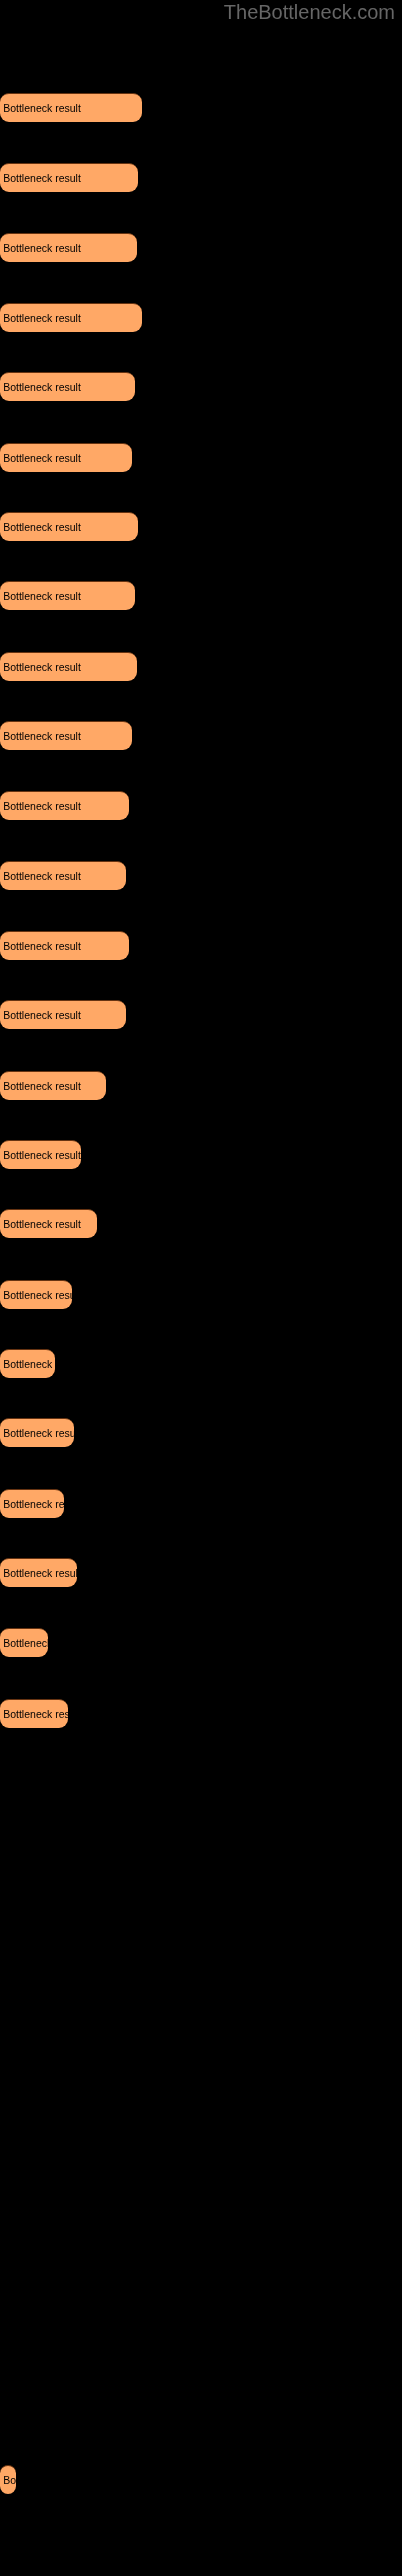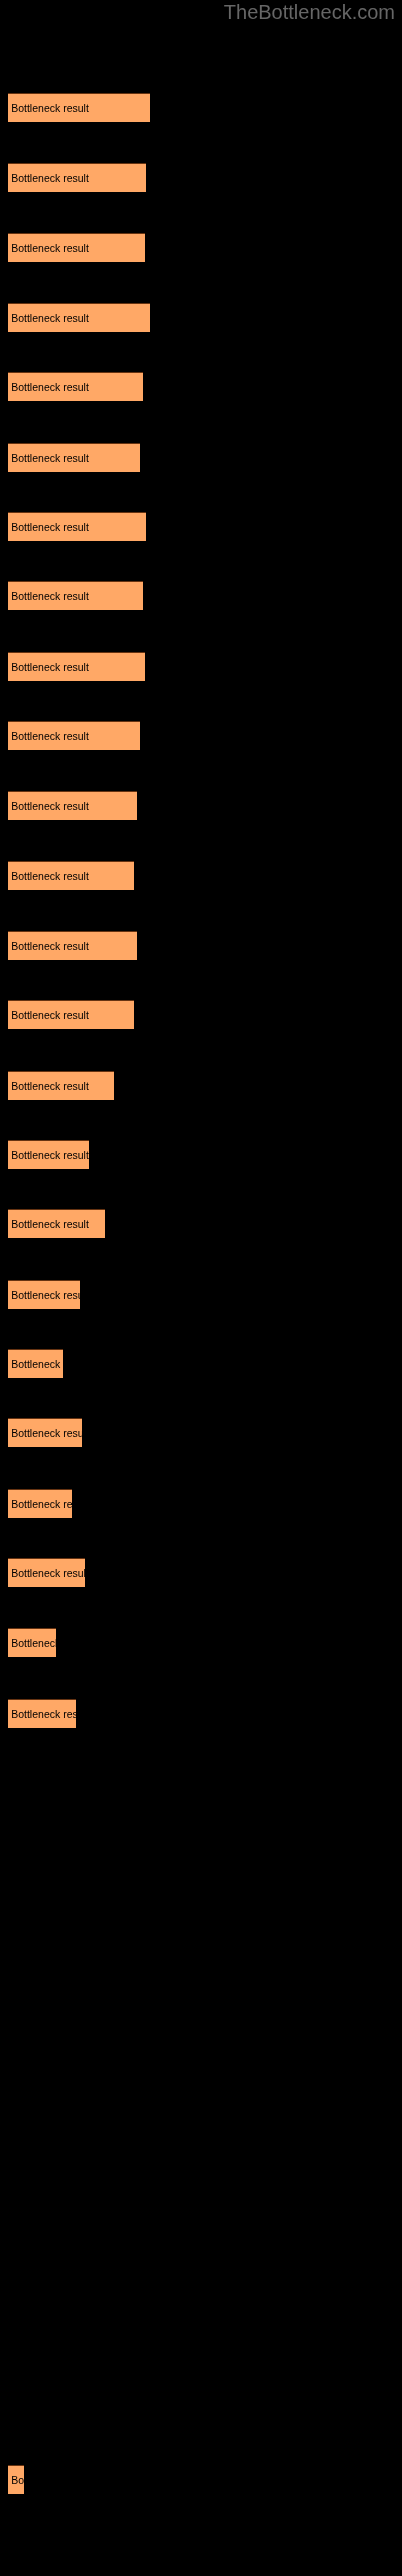--- a/index.html
+++ b/index.html
@@ -41,27 +41,28 @@
     width: 403px;
     height: 2576px;
   }
   .bar-row {
     position: absolute;
     left: 0;
     height: 29px;
   }
   .bar-rect {
     position: absolute;
-    left: 8px;
+    left: 0;
     top: 0;
     height: 29px;
     background: #ffa866;
     border-top: 0.8px solid #663311;
     box-sizing: border-box;
     overflow: hidden;
+    border-radius: 9px;
   }
   .bar-label {
     position: absolute;
     left: 3.2px;
     top: 0;
     height: 29px;
     line-height: 29px;
     font-family: "Liberation Sans", sans-serif;
     font-size: 10.5px;
     color: #000000;

